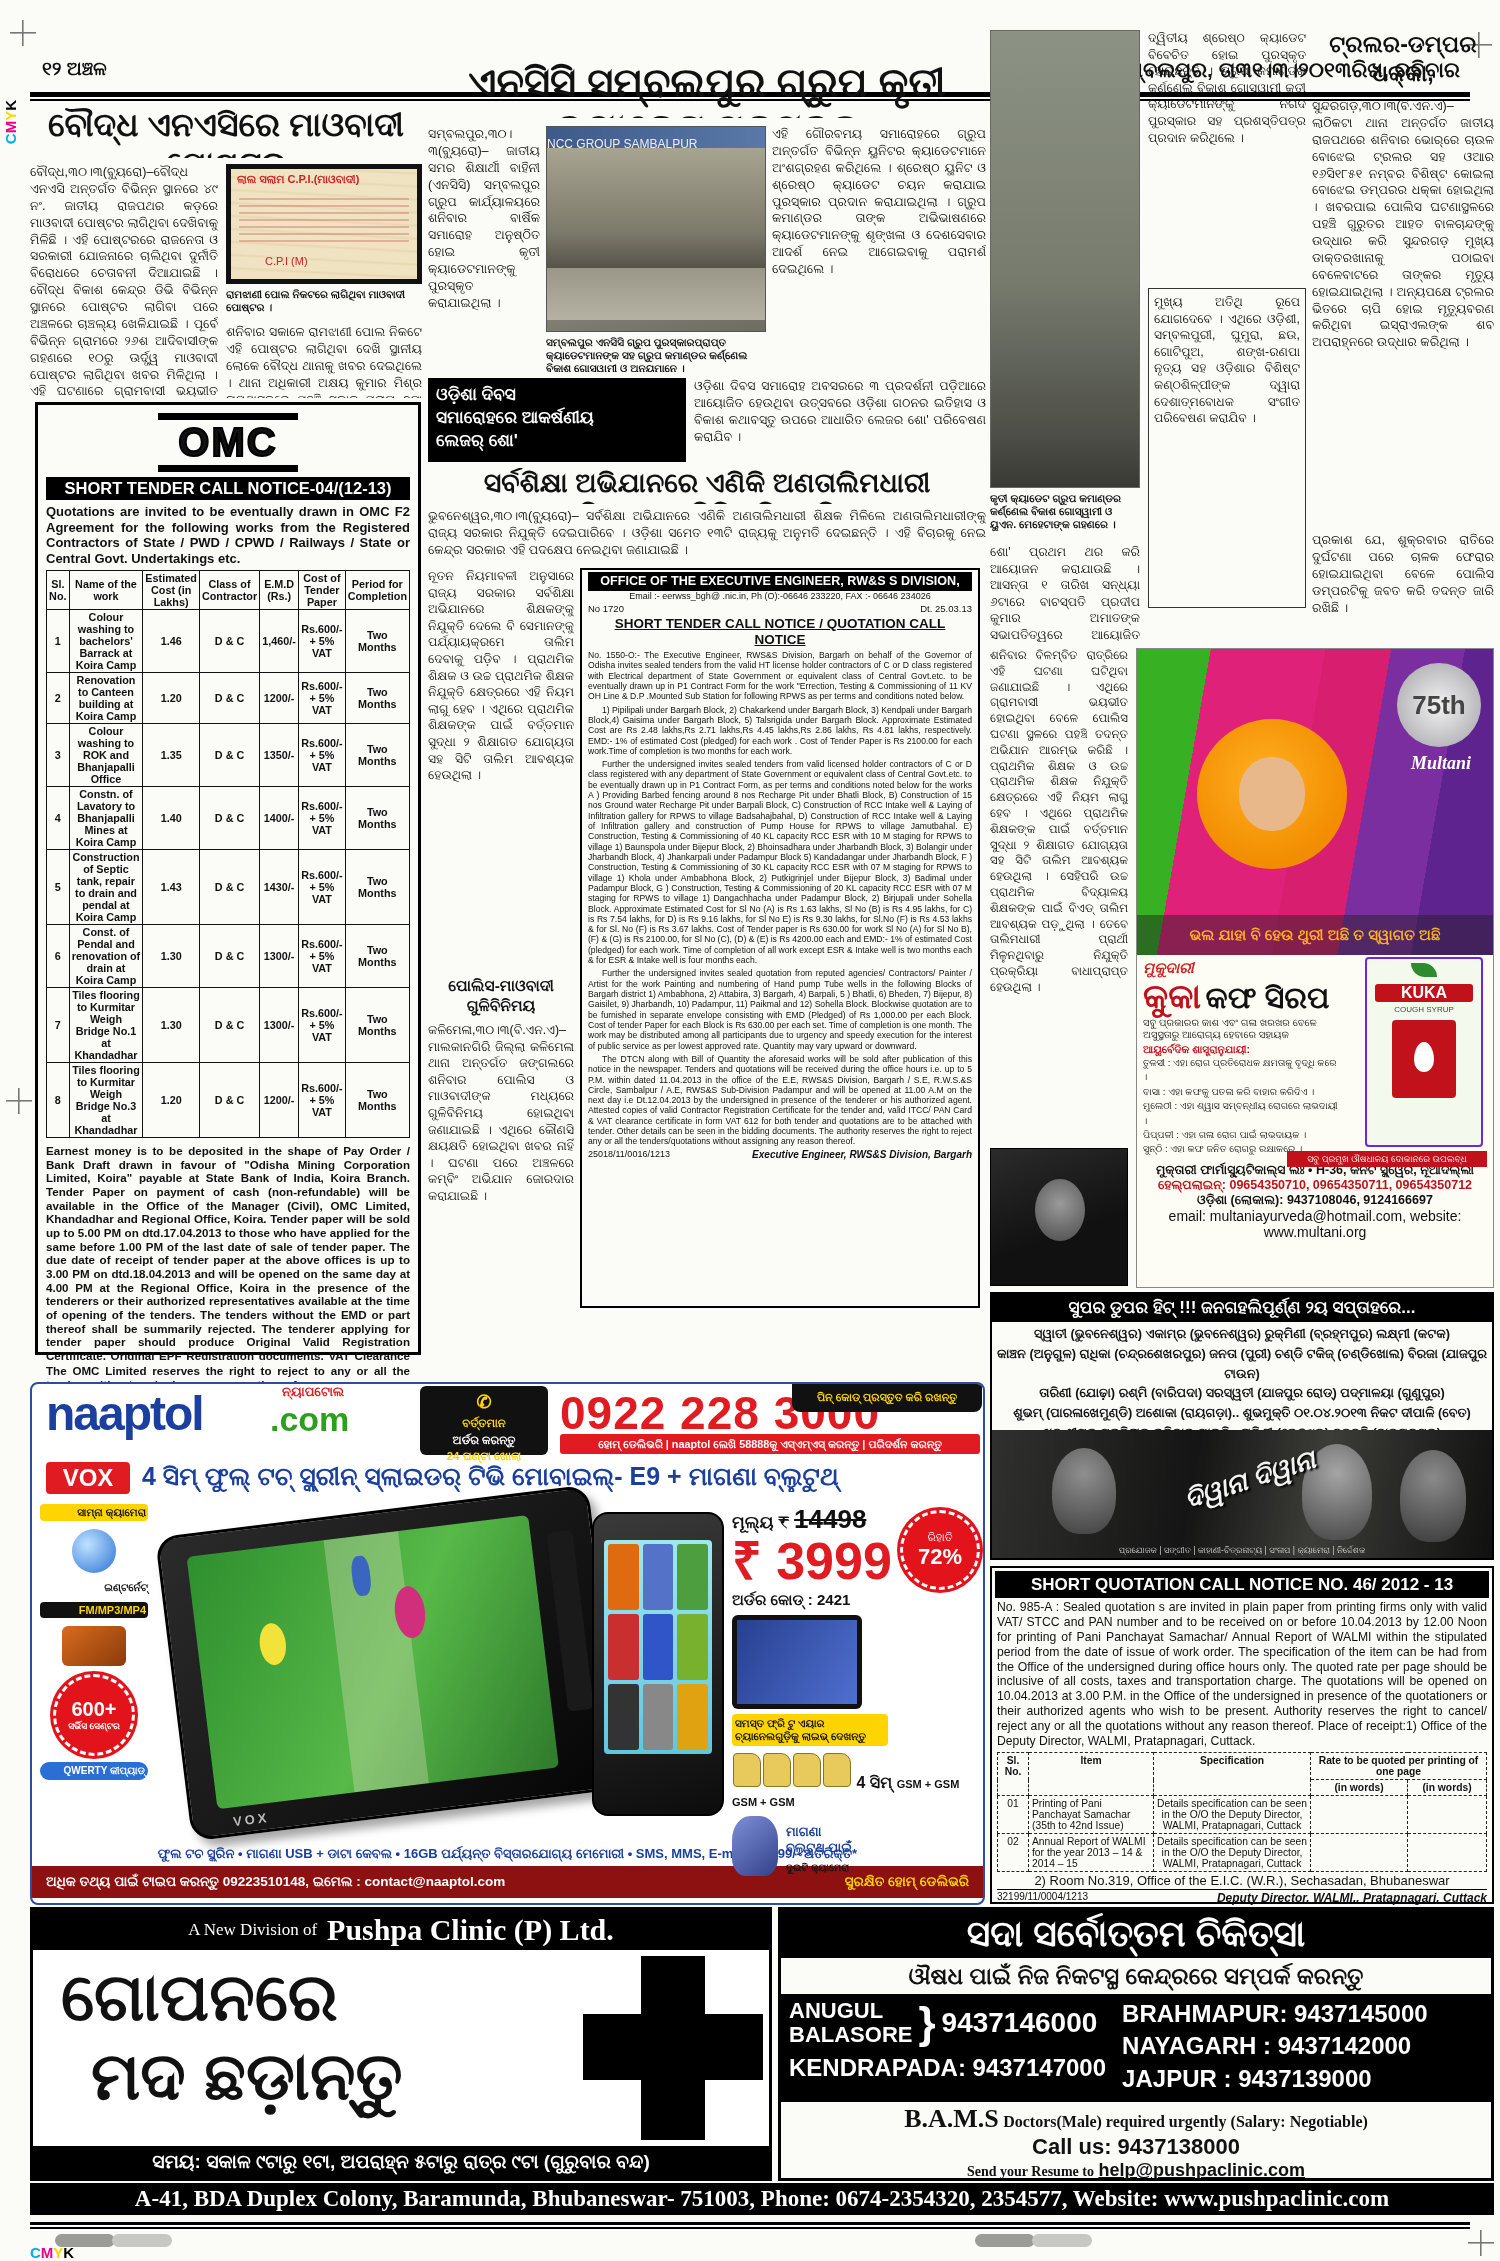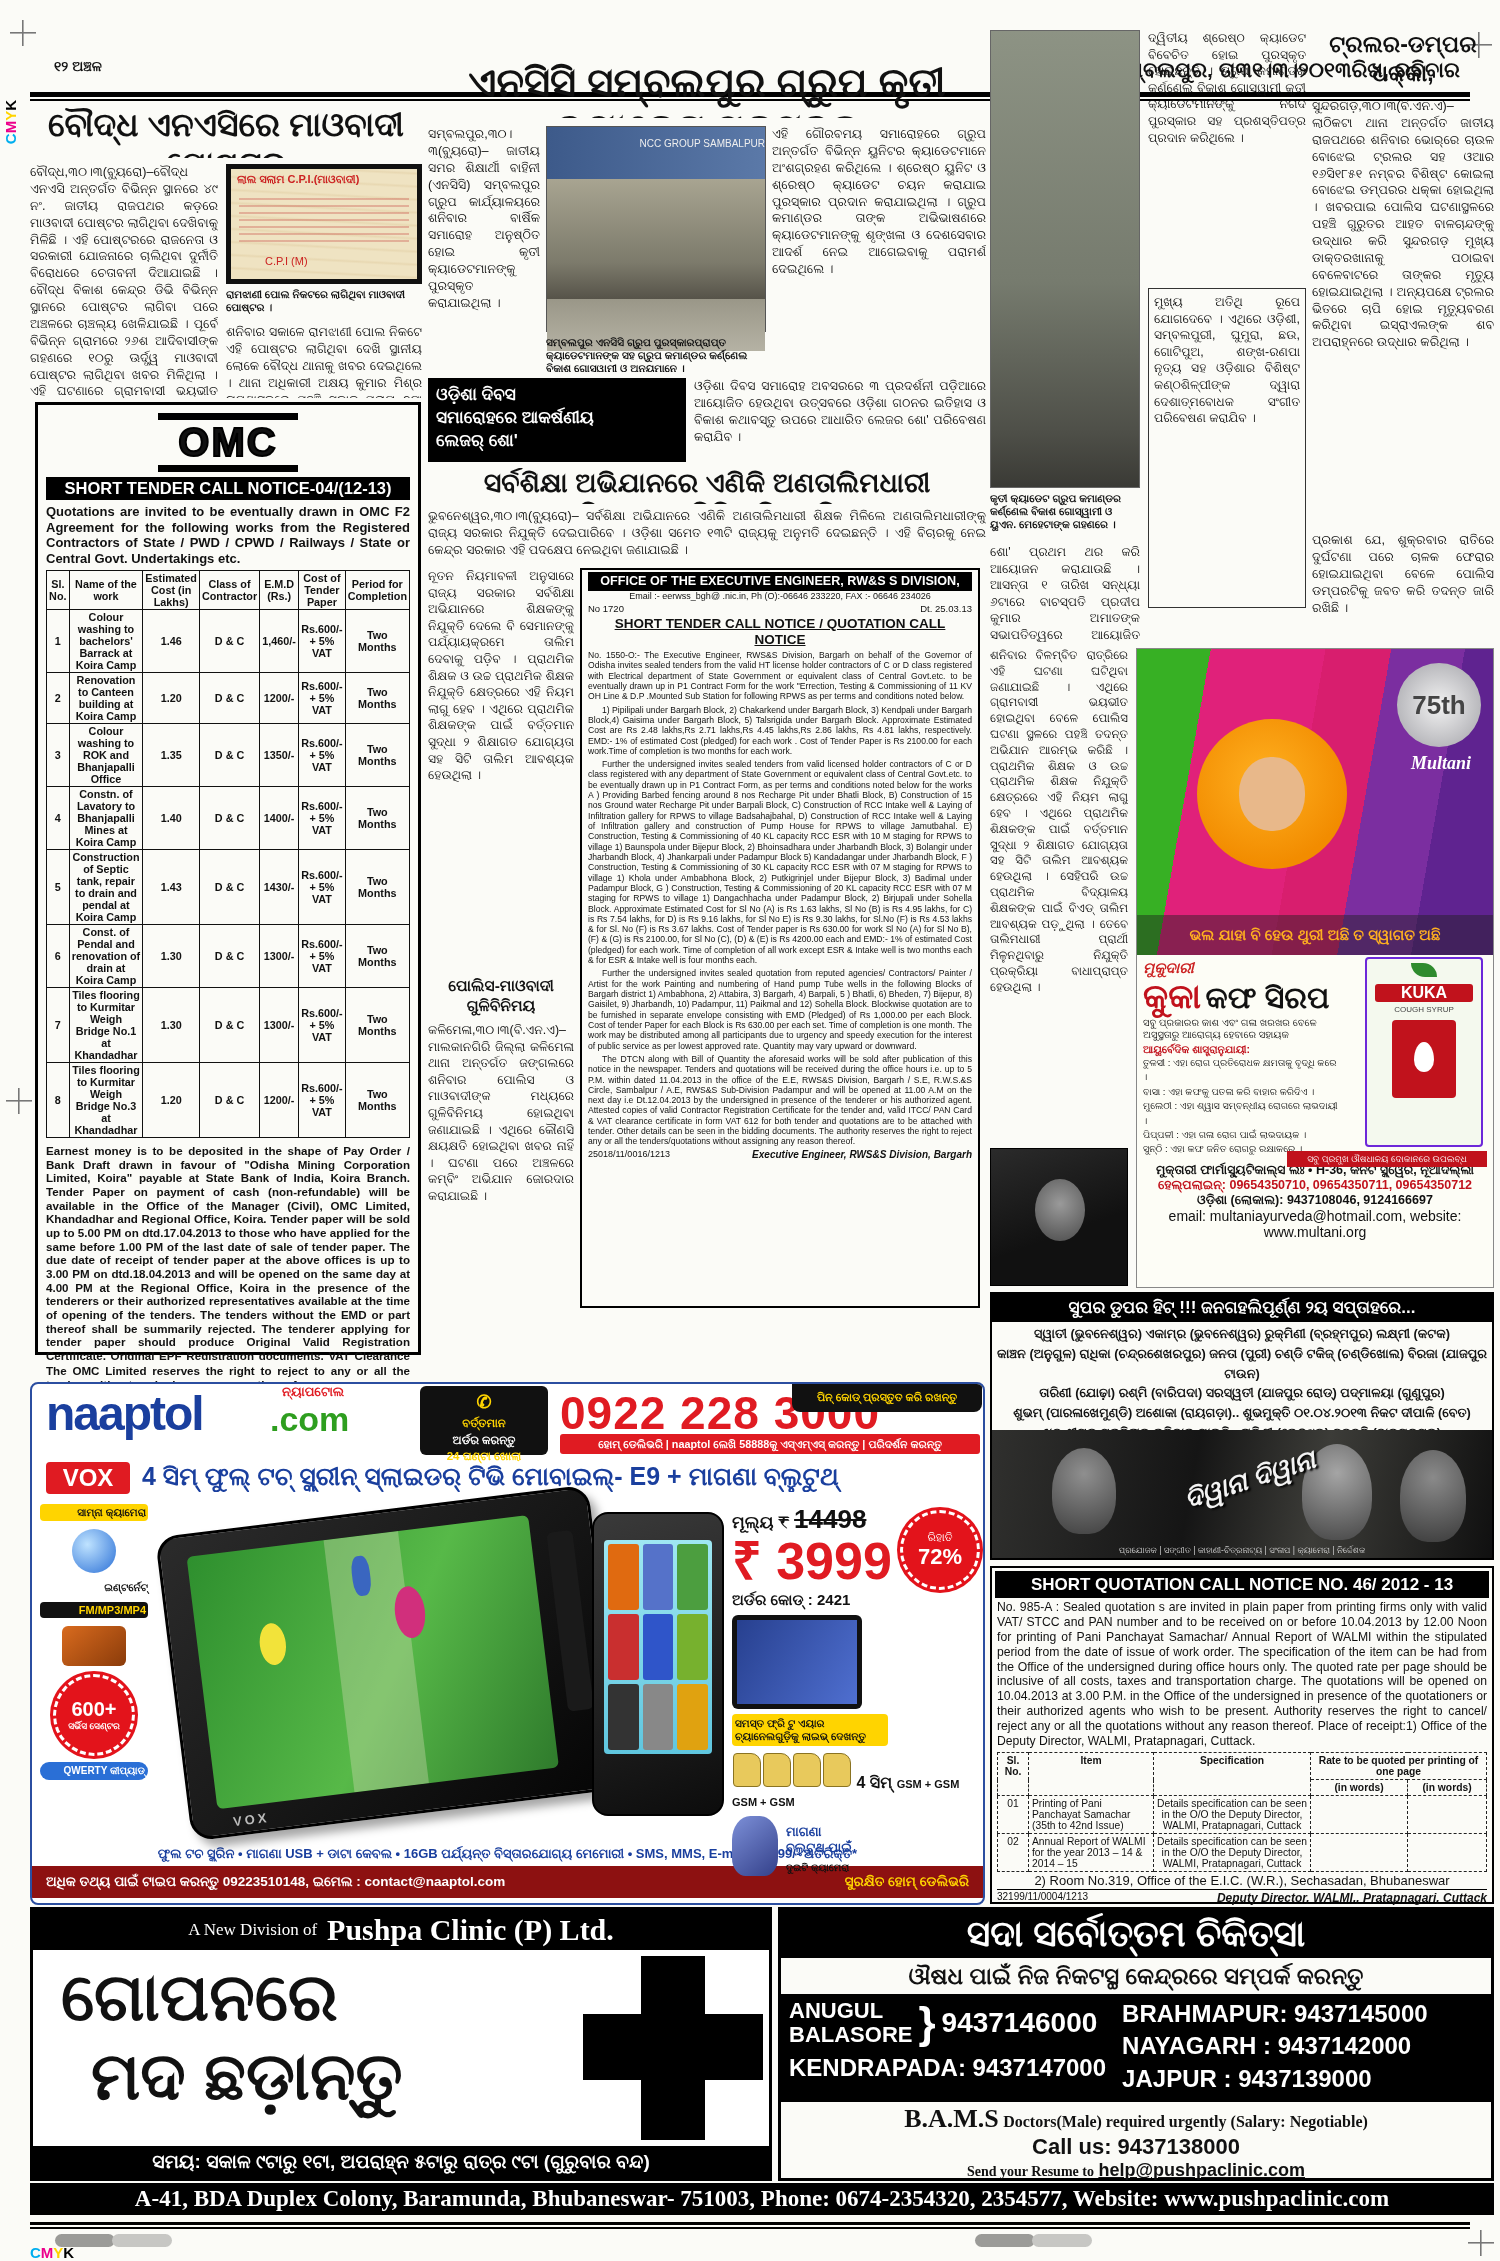--- a/index.html
+++ b/index.html
@@ -34,21 +34,21 @@
 <body>
 
 <div id="page">
 
   <div class="abs reg" style="left:10px;top:20px"></div>
   <div class="abs reg" style="left:1466px;top:32px"></div>
   <div class="abs reg" style="left:6px;top:1088px"></div>
   <div class="abs reg" style="left:1468px;top:1090px"></div>
   <div class="abs reg" style="left:1468px;top:2230px"></div>
 
-  <div class="abs b" style="left:54px;top:58px;width:260px;font-size:14px">୧୨ ଅଞ୍ଚଳ</div>
+  <div class="abs b" style="left:42px;top:58px;width:260px;font-size:19px">୧୨ ଅଞ୍ଚଳ</div>
   <div class="abs b r" style="left:980px;top:58px;width:480px;font-size:21px">ସମ୍ବଲପୁର, ତା୩୧।୩।୨୦୧୩ରିଖ, ରବିବାର</div>
   <div class="abs thickrule" style="left:30px;top:92px;width:1440px;height:5px"></div>
   <div class="abs" style="left:30px;top:99px;width:1440px;height:2px;background:#000"></div>
 
   <div class="abs b" style="left:2px;top:100px;width:20px;font-size:15px;writing-mode:vertical-rl;transform:rotate(180deg)">
     <span style="color:#00aeef">C</span><span style="color:#ec008c">M</span><span style="color:#ffd400">Y</span><span style="color:#000">K</span>
   </div>
 
   <div class="abs hl c clip" style="left:30px;top:106px;width:392px;height:52px;font-size:33px">ବୌଦ୍ଧ ଏନଏସିରେ ମାଓବାଦୀ ପୋଷ୍ଟର</div>
 
@@ -164,21 +164,21 @@
       <div style="font-size:10.5px">(A Government of Odisha Undertaking)</div>
       <div>Regional Office, Koira</div>
       <div>Post-Koira, Dist: Sundargarh (Odisha), PIN: 770048</div>
     </div>
   </div>
 
   <div class="abs hl c clip" style="left:428px;top:60px;width:558px;height:58px;font-size:40px">ଏନସିସି ସମ୍ବଲପୁର ଗ୍ରୁପ କୃତୀ କ୍ୟାଡେଟ ପୁରସ୍କୃତ</div>
 
   <div class="abs odia j clip" style="left:428px;top:126px;width:112px;height:246px;font-size:12.6px">ସମ୍ବଲପୁର,୩୦।୩(ବ୍ୟୁରୋ)– ଜାତୀୟ ସମର ଶିକ୍ଷାର୍ଥୀ ବାହିନୀ (ଏନସିସି) ସମ୍ବଲପୁର ଗ୍ରୁପ କାର୍ଯ୍ୟାଳୟରେ ଶନିବାର ବାର୍ଷିକ ସମାରୋହ ଅନୁଷ୍ଠିତ ହୋଇ କୃତୀ କ୍ୟାଡେଟମାନଙ୍କୁ ପୁରସ୍କୃତ କରାଯାଇଥିଲା ।</div>
   <div class="abs photo" style="left:546px;top:126px;width:220px;height:206px;border:1px solid #555">
-    <div style="height:52px;background:linear-gradient(90deg,#3d5a8a,#5b79a8);color:#eee;font-size:10px;text-align:right;line-height:34px">NCC GROUP SAMBALPUR</div>
+    <div style="height:21px;background:linear-gradient(90deg,#3d5a8a,#5b79a8);color:#eee;font-size:12px;text-align:left;line-height:34px">NCC GROUP SAMBALPUR</div>
     <div style="height:120px;background:linear-gradient(180deg,#a8a491,#7c7a6b 70%,#565349)"></div>
     <div style="height:52px;background:linear-gradient(180deg,#9a9788,#b5b2a4)"></div>
   </div>
   <div class="abs cap clip" style="left:546px;top:336px;width:220px;height:36px">ସମ୍ବଲପୁର ଏନସିସି ଗ୍ରୁପ ପୁରସ୍କାରପ୍ରାପ୍ତ କ୍ୟାଡେଟମାନଙ୍କ ସହ ଗ୍ରୁପ କମାଣ୍ଡର କର୍ଣ୍ଣେଲ ବିକାଶ ଗୋସ୍ୱାମୀ ଓ ଅନ୍ୟମାନେ ।</div>
   <div class="abs odia j clip" style="left:772px;top:126px;width:214px;height:246px;font-size:12.6px">ଏହି ଗୌରବମୟ ସମାରୋହରେ ଗ୍ରୁପ ଅନ୍ତର୍ଗତ ବିଭିନ୍ନ ୟୁନିଟର କ୍ୟାଡେଟମାନେ ଅଂଶଗ୍ରହଣ କରିଥିଲେ । ଶ୍ରେଷ୍ଠ ୟୁନିଟ ଓ ଶ୍ରେଷ୍ଠ କ୍ୟାଡେଟ ଚୟନ କରାଯାଇ ପୁରସ୍କାର ପ୍ରଦାନ କରାଯାଇଥିଲା । ଗ୍ରୁପ କମାଣ୍ଡର ତାଙ୍କ ଅଭିଭାଷଣରେ କ୍ୟାଡେଟମାନଙ୍କୁ ଶୃଙ୍ଖଳା ଓ ଦେଶସେବାର ଆଦର୍ଶ ନେଇ ଆଗେଇବାକୁ ପରାମର୍ଶ ଦେଇଥିଲେ ।</div>
 
   <div class="abs bar clip" style="left:428px;top:378px;width:258px;height:84px;padding:6px 8px">
     <div class="b" style="font-size:17px;line-height:1.35">
       <div>ଓଡ଼ିଶା ଦିବସ</div>
       <div>ସମାରୋହରେ ଆକର୍ଷଣୀୟ</div>

